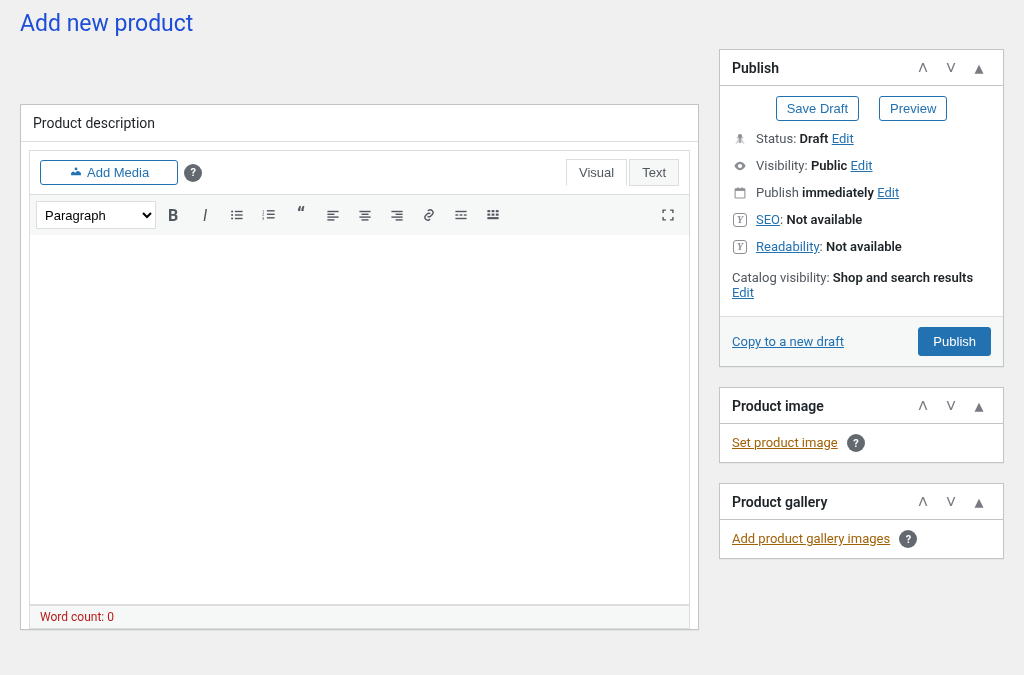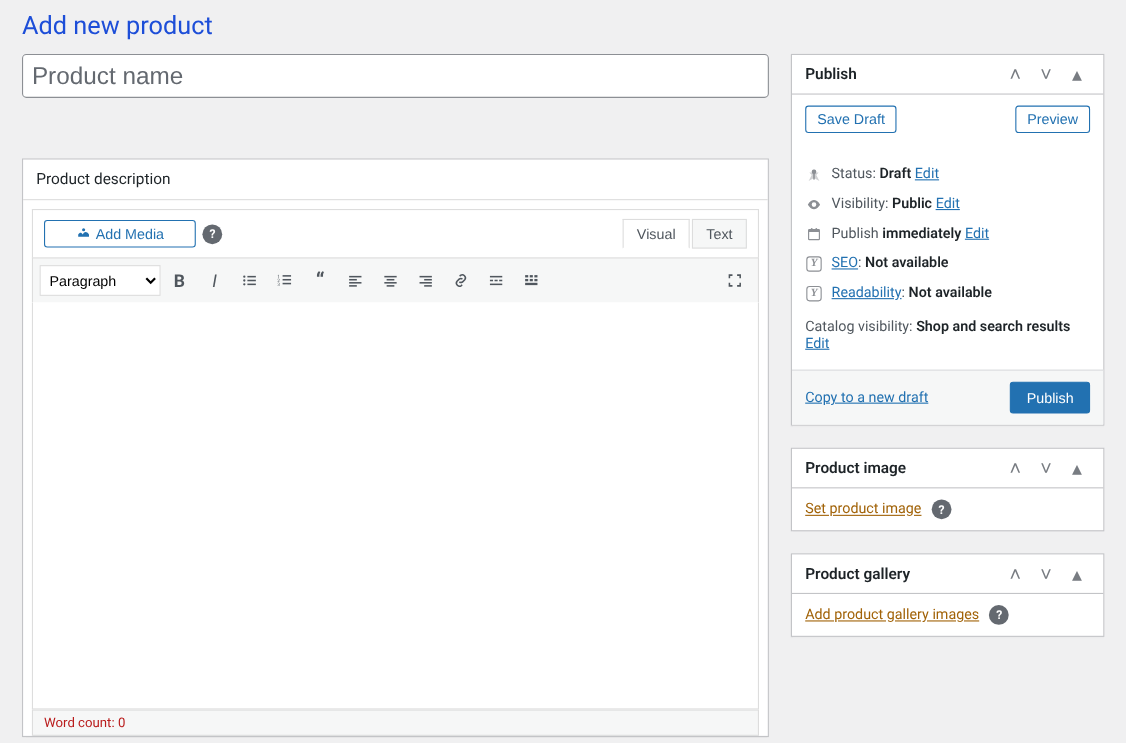--- a/index.html
+++ b/index.html
@@ -19,27 +19,27 @@
 .chev { display: inline-block; font-size: 18px; line-height: 1; }
 .desc-header { padding: 10px 0 0 12px; border-bottom: 1px solid #ddd; }
 .desc-header h2 { font-size: 14px; font-weight: 400; color: #1d2327; margin-bottom: 10px; }
 .media-row { display: flex; align-items: center; justify-content: space-between; padding: 8px 10px; border: 1px solid #ddd; border-bottom: none; background: #fff; }
 .add-media { border: 1px solid #2271b1; color: #2271b1; background: #fff; padding: 3px 28px; font-size: 13px; border-radius: 3px; cursor: pointer; display: inline-flex; align-items: center; gap: 4px; }
 .help-icon { display:inline-flex; width: 18px; height: 18px; background: #646970; color:#fff; border-radius: 50%; font-size: 11px; align-items:center; justify-content:center; font-weight:bold; margin-left: 6px; }
 .editor-tabs { display: flex; gap: 2px; }
 .editor-tabs button { padding: 5px 12px; border: 1px solid #ddd; background: #f6f7f7; cursor: pointer; font-size: 13px; color: #50575e; }
 .editor-tabs button.active { background: #fff; border-bottom: 1px solid #fff; }
 .toolbar { background: #f6f7f7; border: 1px solid #ddd; border-bottom:none; padding: 5px 6px; display: flex; align-items: center; gap: 2px; }
-.toolbar select { font-size: 13px; padding: 2px 4px; width: 110px; border: 1px solid #ddd; background: #fff; height: 28px; }
+.toolbar select { font-size: 13px; padding: 2px 4px; width: 120px; border: 1px solid #ddd; background: #fff; height: 28px; }
 .toolbar .tbtn { width: 30px; height: 30px; display: flex; align-items: center; justify-content: center; cursor: pointer; color: #50575e; font-size: 16px; }
 .toolbar-spacer { flex: 1; }
 .editor-area { border: 1px solid #ddd; border-top: none; height: 370px; background: #fff; }
 .status-bar { border: 1px solid #ddd; border-top: 1px solid #ddd; background: #f6f7f7; padding: 4px 10px; font-size: 12px; color: #b91c1c; }
 .publish-body { padding: 10px 12px; }
-.publish-actions { display: flex; justify-content: space-between; margin-bottom: 24px; gap: 20px; }
+.publish-actions { display: flex; justify-content: center; margin-bottom: 4px; gap: 20px; }
 .btn-outline { border: 1px solid #2271b1; color: #2271b1; background: #fff; padding: 4px 10px; border-radius: 3px; cursor: pointer; font-size: 13px; }
 .misc-row { display: flex; align-items: center; gap: 8px; padding: 6px 0; font-size: 13px; color: #50575e; }
 .misc-row .icon { width: 16px; display: flex; justify-content: center; color: #8c8f94; }
 .misc-row strong { color: #1d2327; font-weight: 600; }
 .misc-row a { color: #2271b1; text-decoration: underline; cursor: pointer; }
 .major-actions { padding: 10px 12px; border-top: 1px solid #dcdcde; background: #f6f7f7; display: flex; justify-content: space-between; align-items: center; }
 .major-actions a { color: #2271b1; text-decoration: underline; font-size: 13px; cursor: pointer; }
 .btn-primary { background: #2271b1; color: #fff; border: 1px solid #2271b1; padding: 6px 14px; border-radius: 3px; cursor: pointer; font-size: 13px; font-weight: 400; }
 .box-body { padding: 10px 12px; }
 .box-body a { color: #a16207; text-decoration: underline; font-size: 13px; cursor: pointer; }
@@ -47,21 +47,20 @@
 svg { width: 14px; height: 14px; }
 .yoast-icon { border: 1px solid #8c8f94; border-radius: 3px; width: 14px; height: 14px; display: inline-flex; align-items: center; justify-content: center; font-style: italic; font-family: Georgia, serif; font-size: 10px; color: #8c8f94; font-weight: bold; }
 </style>
 </head>
 <body>
 
 <div class="wrap">
   <h1>Add new product</h1>
   <div class="layout">
     <div class="main-col">
-      <input type="text" class="title-input" placeholder="Product name" style="">
       <div class="section-spacer"></div>
 
       <div class="postbox">
         <div class="desc-header">
           <h2>Product description</h2>
         </div>
         <div style="padding:8px 8px 0;">
           <div class="media-row">
             <div style="display:flex;align-items:center;">
               <button class="add-media">

